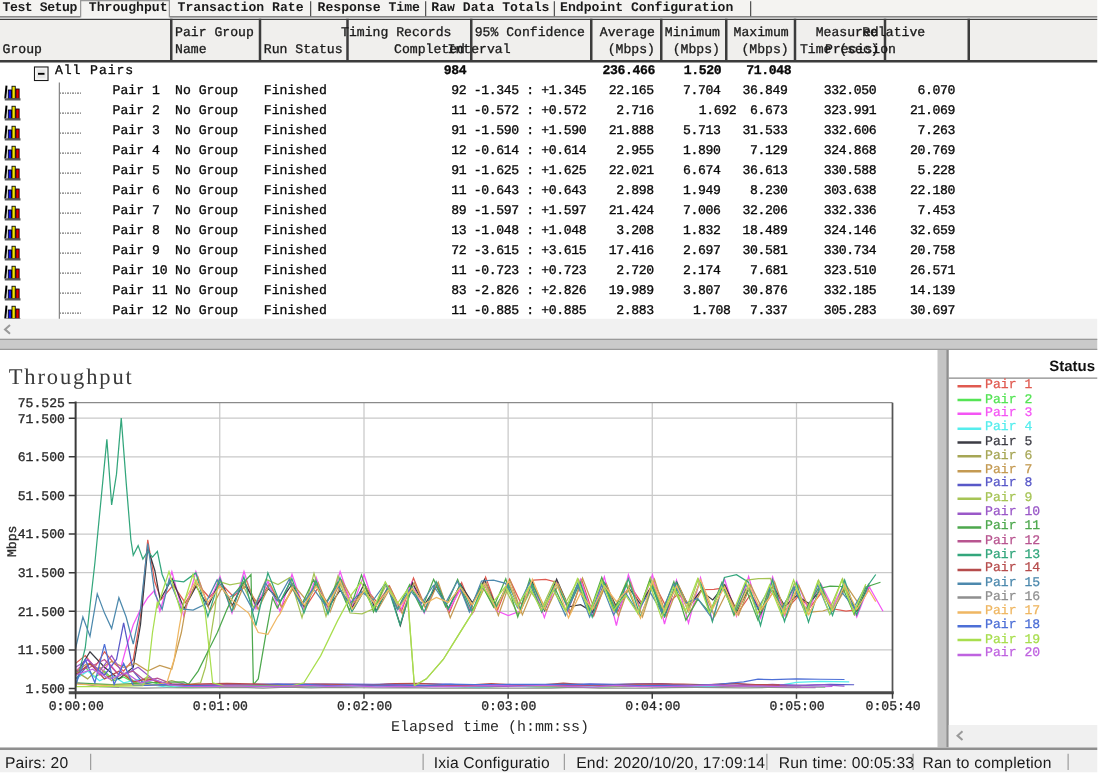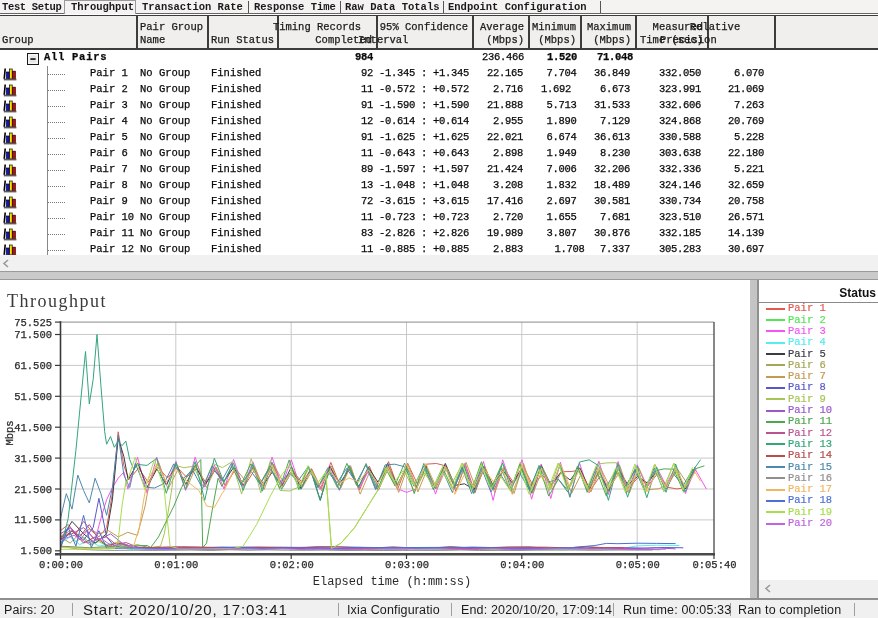--- a/index.html
+++ b/index.html
@@ -1,18 +1,18 @@
 <!DOCTYPE html>
 <html><head><meta charset="utf-8"><style>
 * { margin:0; padding:0; box-sizing:border-box; }
 html,body { width:878px; height:618px; overflow:hidden; background:#fff; position:relative; }
 .tabt { position:absolute; top:1px; font:bold 10.5px 'Liberation Mono',monospace; color:#1a1a1a; white-space:pre; }
 .hc { position:absolute; font:10.5px 'Liberation Mono',monospace; color:#1a1a1a; white-space:pre; -webkit-text-stroke:0.25px #1a1a1a; }
 .cell { position:absolute; font:10.5px 'Liberation Mono',monospace; color:#0a0a0a; white-space:pre; -webkit-text-stroke:0.25px #0a0a0a; }
-.bold { font-weight:bold; letter-spacing:0.72px; }
+.bold { font-weight:normal; letter-spacing:0.72px; }
 .num { position:absolute; font:10.5px 'Liberation Mono',monospace; color:#0a0a0a; text-align:right; white-space:pre; letter-spacing:-0.3px; -webkit-text-stroke:0.25px #0a0a0a; }
 .icon { position:absolute; left:3px; }
 .dots { position:absolute; left:48px; width:17px; height:1px;
   background-image:repeating-linear-gradient(to right,#777 0,#777 1px,transparent 1px,transparent 2px); }
 .axt { font:10.5px 'Liberation Mono',monospace; fill:#2a2a2a; stroke:#2a2a2a; stroke-width:0.25; }
 .ctitle { font:18px 'Liberation Serif',serif; fill:#3a3a3a; letter-spacing:1.5px; }
 .st { position:absolute; top:3px; font:12.5px 'Liberation Sans',sans-serif; color:#1a1a1a; white-space:pre; letter-spacing:0.15px; }
 .stbig { position:absolute; top:1px; font:15px 'Liberation Sans',sans-serif; color:#1a1a1a; white-space:pre; letter-spacing:0.85px; }
 </style></head>
 <body>
@@ -62,21 +62,21 @@
 <div class="hc" style="left:660px;top:21px;width:110px;text-align:center">Relative</div>
 <div class="hc" style="left:660px;top:34px;width:110px;text-align:left">Precision</div>
 
 <svg class="icon" style="left:27px;top:53px" width="12" height="12" viewBox="0 0 12 12">
     <rect x="0.5" y="0.5" width="11" height="11" fill="#f4f4f4" stroke="#1a1a1a" stroke-width="1"></rect>
     <rect x="2.5" y="2.5" width="7" height="7" fill="#e6e6e6"></rect>
     <rect x="3.4" y="5.3" width="5.2" height="1.5" fill="#000"></rect>
   </svg>
 <div class="cell bold" style="left:44px;top:51px">All Pairs</div>
 <div class="num" style="left:243px;top:51px;width:130px;font-weight:bold">984</div>
-<div class="num" style="left:394px;top:51px;width:130px;font-weight:normal">236.466</div>
+<div class="num" style="left:394px;top:51px;width:130px;font-weight:bold">236.466</div>
 <div class="num" style="left:447px;top:51px;width:130px;font-weight:bold">1.520</div>
 <div class="num" style="left:503px;top:51px;width:130px;font-weight:bold">71.048</div>
 <div style="position:absolute;left:47px;top:66px;width:1px;height:193px;background:#888"></div>
 <svg class="icon" style="top:68px" width="14" height="13" viewBox="0 0 14 13">
 <path d="M2.2 0.5 L1.2 10.8" stroke="#000" stroke-width="1.6" fill="none"></path>
 <rect x="3.6" y="4" width="2.6" height="7" fill="#1111ee" stroke="#000" stroke-width="0.7"></rect>
 <rect x="6.6" y="1" width="2.6" height="10" fill="#f2e400" stroke="#000" stroke-width="0.7"></rect>
 <rect x="9.7" y="3.2" width="2.6" height="7.8" fill="#e30000" stroke="#000" stroke-width="0.7"></rect>
 <rect x="0.8" y="10.6" width="12.6" height="1.8" fill="#5a5a5a"></rect>
 </svg>
@@ -98,21 +98,21 @@
 <rect x="9.7" y="3.2" width="2.6" height="7.8" fill="#e30000" stroke="#000" stroke-width="0.7"></rect>
 <rect x="0.8" y="10.6" width="12.6" height="1.8" fill="#5a5a5a"></rect>
 </svg>
 <div class="dots" style="top:90px"></div>
 <div class="cell" style="left:90px;top:83px">Pair 2</div>
 <div class="cell" style="left:140px;top:83px">No Group</div>
 <div class="cell" style="left:211px;top:83px">Finished</div>
 <div class="num" style="left:243px;top:83px;width:130px">11</div>
 <div class="num" style="left:339px;top:83px;width:130px">-0.572 : +0.572</div>
 <div class="num" style="left:393px;top:83px;width:130px">2.716</div>
-<div class="num" style="left:441px;top:83px;width:130px">1.692</div>
+<div class="num" style="left:459px;top:83px;width:130px">1.692</div>
 <div class="num" style="left:500px;top:83px;width:130px">6.673</div>
 <div class="num" style="left:571px;top:83px;width:130px">323.991</div>
 <div class="num" style="left:634px;top:83px;width:130px">21.069</div>
 <svg class="icon" style="top:100px" width="14" height="13" viewBox="0 0 14 13">
 <path d="M2.2 0.5 L1.2 10.8" stroke="#000" stroke-width="1.6" fill="none"></path>
 <rect x="3.6" y="4" width="2.6" height="7" fill="#1111ee" stroke="#000" stroke-width="0.7"></rect>
 <rect x="6.6" y="1" width="2.6" height="10" fill="#f2e400" stroke="#000" stroke-width="0.7"></rect>
 <rect x="9.7" y="3.2" width="2.6" height="7.8" fill="#e30000" stroke="#000" stroke-width="0.7"></rect>
 <rect x="0.8" y="10.6" width="12.6" height="1.8" fill="#5a5a5a"></rect>
 </svg>
@@ -191,21 +191,21 @@
 <div class="dots" style="top:170px"></div>
 <div class="cell" style="left:90px;top:163px">Pair 7</div>
 <div class="cell" style="left:140px;top:163px">No Group</div>
 <div class="cell" style="left:211px;top:163px">Finished</div>
 <div class="num" style="left:243px;top:163px;width:130px">89</div>
 <div class="num" style="left:339px;top:163px;width:130px">-1.597 : +1.597</div>
 <div class="num" style="left:393px;top:163px;width:130px">21.424</div>
 <div class="num" style="left:446.5px;top:163px;width:130px">7.006</div>
 <div class="num" style="left:500px;top:163px;width:130px">32.206</div>
 <div class="num" style="left:571px;top:163px;width:130px">332.336</div>
-<div class="num" style="left:634px;top:163px;width:130px">5.221</div>
+<div class="num" style="left:634px;top:163px;width:130px">7.453</div>
 <svg class="icon" style="top:180px" width="14" height="13" viewBox="0 0 14 13">
 <path d="M2.2 0.5 L1.2 10.8" stroke="#000" stroke-width="1.6" fill="none"></path>
 <rect x="3.6" y="4" width="2.6" height="7" fill="#1111ee" stroke="#000" stroke-width="0.7"></rect>
 <rect x="6.6" y="1" width="2.6" height="10" fill="#f2e400" stroke="#000" stroke-width="0.7"></rect>
 <rect x="9.7" y="3.2" width="2.6" height="7.8" fill="#e30000" stroke="#000" stroke-width="0.7"></rect>
 <rect x="0.8" y="10.6" width="12.6" height="1.8" fill="#5a5a5a"></rect>
 </svg>
 <div class="dots" style="top:186px"></div>
 <div class="cell" style="left:90px;top:179px">Pair 8</div>
 <div class="cell" style="left:140px;top:179px">No Group</div>
@@ -242,21 +242,21 @@
 <rect x="9.7" y="3.2" width="2.6" height="7.8" fill="#e30000" stroke="#000" stroke-width="0.7"></rect>
 <rect x="0.8" y="10.6" width="12.6" height="1.8" fill="#5a5a5a"></rect>
 </svg>
 <div class="dots" style="top:218px"></div>
 <div class="cell" style="left:90px;top:211px">Pair 10</div>
 <div class="cell" style="left:140px;top:211px">No Group</div>
 <div class="cell" style="left:211px;top:211px">Finished</div>
 <div class="num" style="left:243px;top:211px;width:130px">11</div>
 <div class="num" style="left:339px;top:211px;width:130px">-0.723 : +0.723</div>
 <div class="num" style="left:393px;top:211px;width:130px">2.720</div>
-<div class="num" style="left:446.5px;top:211px;width:130px">1.655</div>
+<div class="num" style="left:446.5px;top:211px;width:130px">2.174</div>
 <div class="num" style="left:500px;top:211px;width:130px">7.681</div>
 <div class="num" style="left:571px;top:211px;width:130px">323.510</div>
 <div class="num" style="left:634px;top:211px;width:130px">26.571</div>
 <svg class="icon" style="top:228px" width="14" height="13" viewBox="0 0 14 13">
 <path d="M2.2 0.5 L1.2 10.8" stroke="#000" stroke-width="1.6" fill="none"></path>
 <rect x="3.6" y="4" width="2.6" height="7" fill="#1111ee" stroke="#000" stroke-width="0.7"></rect>
 <rect x="6.6" y="1" width="2.6" height="10" fill="#f2e400" stroke="#000" stroke-width="0.7"></rect>
 <rect x="9.7" y="3.2" width="2.6" height="7.8" fill="#e30000" stroke="#000" stroke-width="0.7"></rect>
 <rect x="0.8" y="10.6" width="12.6" height="1.8" fill="#5a5a5a"></rect>
 </svg>
@@ -423,17 +423,16 @@
   </svg>
 
 <div style="position:absolute;left:0;top:598px;width:878px;height:20px;background:#f0f0f0;border-top:2px solid #8f8f8f">
 <div style="position:absolute;left:72px;top:3px;width:1px;height:13px;background:#9f9f9f"></div>
 <div style="position:absolute;left:338px;top:3px;width:1px;height:13px;background:#9f9f9f"></div>
 <div style="position:absolute;left:451px;top:3px;width:1px;height:13px;background:#9f9f9f"></div>
 <div style="position:absolute;left:613px;top:3px;width:1px;height:13px;background:#9f9f9f"></div>
 <div style="position:absolute;left:730px;top:3px;width:1px;height:13px;background:#9f9f9f"></div>
 <div style="position:absolute;left:854px;top:3px;width:1px;height:13px;background:#9f9f9f"></div>
 <div class="st" style="left:4px">Pairs: 20</div>
-<div class="stbig" style="left:83px">Start: 2020/10/20, 17:03:41</div>
 <div class="st" style="left:347px">Ixia Configuratio</div>
 <div class="st" style="left:461px">End: 2020/10/20, 17:09:14</div>
 <div class="st" style="left:623px">Run time: 00:05:33</div>
 <div class="st" style="left:738px">Ran to completion</div>
 </div>
 </body></html>

